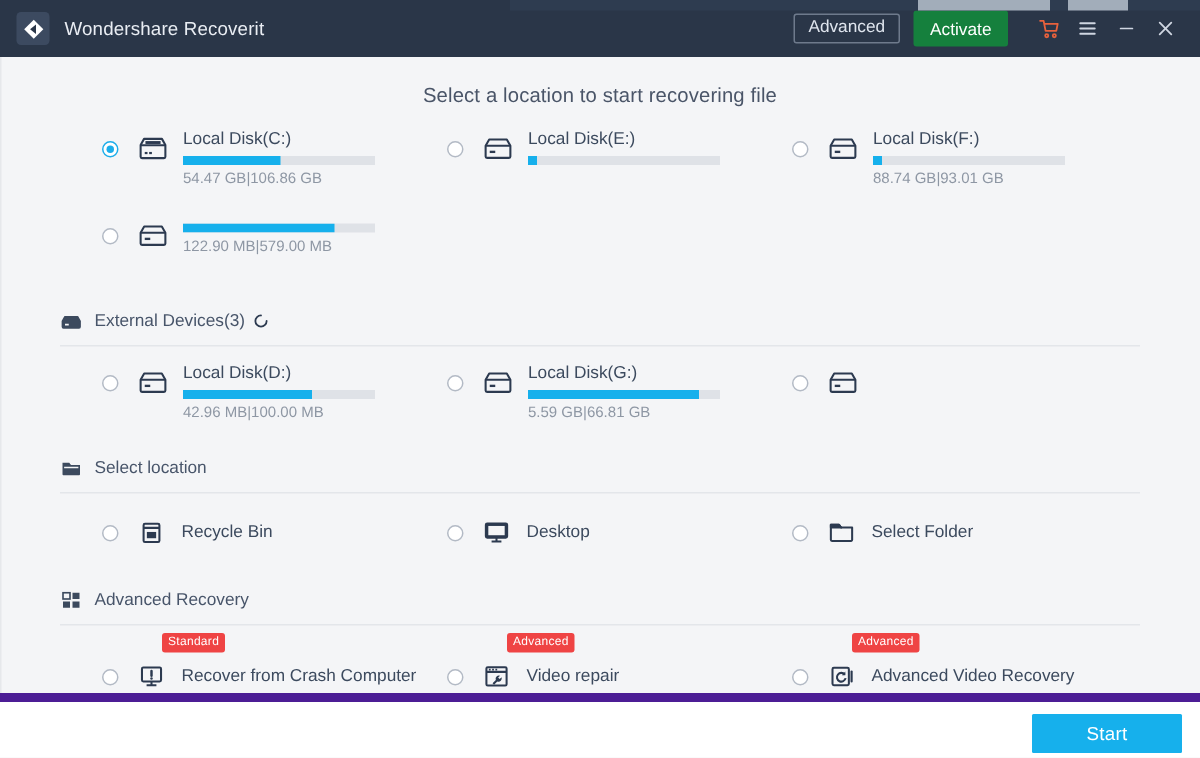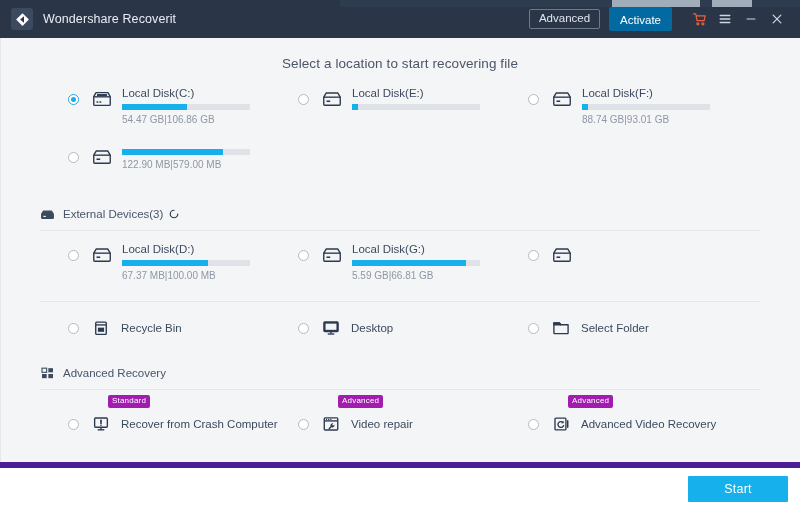--- a/index.html
+++ b/index.html
@@ -30,21 +30,21 @@
   .apptitle{
     color:#e9edf3;font-size:12.5px;margin-left:10px;letter-spacing:.1px;
     white-space:nowrap;
   }
   .tb-right{margin-left:auto;display:flex;align-items:center;padding-right:10px;}
   .btn-support{
     color:#dfe5ee;font-size:11.5px;border:1px solid #6e7a8c;border-radius:2px;
     padding:3px 9px 4px;margin-right:9px;background:transparent;line-height:1;
   }
   .btn-activate{
-    color:#ffffff;font-size:11.5px;background:#0369a1;border-radius:2px;
+    color:#ffffff;font-size:11.5px;background:#15803d;border-radius:2px;
     padding:8px 11px 5px;margin-right:14px;line-height:1;
   }
   .tb-icon{
     width:26px;height:26px;display:flex;align-items:center;justify-content:center;
   }
   .tb-icon.cart{color:#e8613c;}
   .tb-icon.menu,.tb-icon.min,.tb-icon.close{color:#cfd6e1;}
   .tb-icon svg{display:block;}
 
   
@@ -102,21 +102,21 @@
   .opt.col1{margin-left:6px;}
   .opt.col2{margin-left:6px;}
   .oicon{width:20px;height:20px;margin-left:12px;flex:0 0 auto;color:#2c3a50;}
   .oicon svg{display:block;}
   .olabel{font-size:11.5px;color:#3c4a5e;margin-left:10px;}
 
   
   .adv{position:relative;}
   .badge{
     position:absolute;left:40px;top:-11px;
-    background:#a21caf;color:#ffffff;font-size:8px;line-height:10px;
+    background:#ef4444;color:#ffffff;font-size:8px;line-height:10px;
     padding:1px 4px 2px;border-radius:2px;white-space:nowrap;
     letter-spacing:.2px;
   }
 
   
   .footer{
     position:absolute;left:0;top:462px;width:800px;height:43px;
     background:#ffffff;border-top:6px solid #4c1d95;
   }
   .btn-start{
@@ -299,21 +299,21 @@
               <path d="M3 10 L5.6 5.5 H18.4 L21 10 V17.8 A1 1 0 0 1 20 18.8 H4 A1 1 0 0 1 3 17.8 Z"></path>
               <line x1="3" y1="10" x2="21" y2="10"></line>
               <rect x="6" y="13.6" width="4" height="1.7" fill="currentColor" stroke="none"></rect>
             </svg>
           </div>
           <div class="dinfo">
             <div class="dname">Local Disk(D:)</div>
             <div class="dbar">
                 <i style="width:67%"></i>
               </div>
-            <div class="dsize">67.37 MB|100.00 MB</div>
+            <div class="dsize">42.96 MB|100.00 MB</div>
           </div>
         </div>
       </div>
 
       <div class="cell col1">
         <div class="drive">
           <div class="radio"></div>
           <div class="dicon">
             <svg width="22" height="22" viewBox="0 0 24 24" fill="none" stroke="currentColor" stroke-width="1.5" stroke-linejoin="round">
               <path d="M3 10 L5.6 5.5 H18.4 L21 10 V17.8 A1 1 0 0 1 20 18.8 H4 A1 1 0 0 1 3 17.8 Z"></path>
@@ -339,20 +339,29 @@
               <path d="M3 10 L5.6 5.5 H18.4 L21 10 V17.8 A1 1 0 0 1 20 18.8 H4 A1 1 0 0 1 3 17.8 Z"></path>
               <line x1="3" y1="10" x2="21" y2="10"></line>
               <rect x="6" y="13.6" width="4" height="1.7" fill="currentColor" stroke="none"></rect>
             </svg>
           </div>
         </div>
       </div>
     </div>
 
     <div class="section" style="margin-top:14px;">
+      <div class="sec-head">
+        <div class="sec-ico">
+          <svg width="15" height="15" viewBox="0 0 18 18">
+            <path d="M2 4.2 H7.4 L8.8 6 H16 V13.4 A.7 .7 0 0 1 15.3 14.1 H2.7 A.7 .7 0 0 1 2 13.4 Z" fill="currentColor"></path>
+            <rect x="3.3" y="7.4" width="11.4" height="1.2" fill="#f4f5f7"></rect>
+          </svg>
+        </div>
+        <div class="sec-label">Select location</div>
+      </div>
       <div class="sec-rule"></div>
     </div>
 
     <div class="optrow" style="margin-top:8px;">
 
       <div class="opt col0">
         <div class="radio" style="margin-top:0;"></div>
         <div class="oicon">
           <svg width="20" height="20" viewBox="0 0 22 22" fill="none" stroke="currentColor" stroke-width="1.5" stroke-linejoin="round">
             <rect x="5.2" y="4.6" width="11.6" height="13.4" rx="1"></rect>

